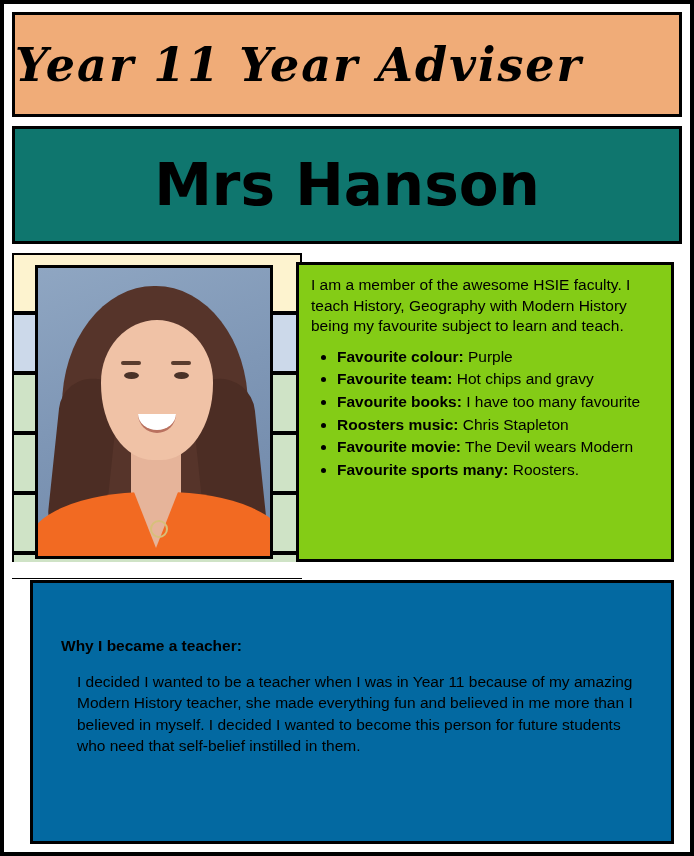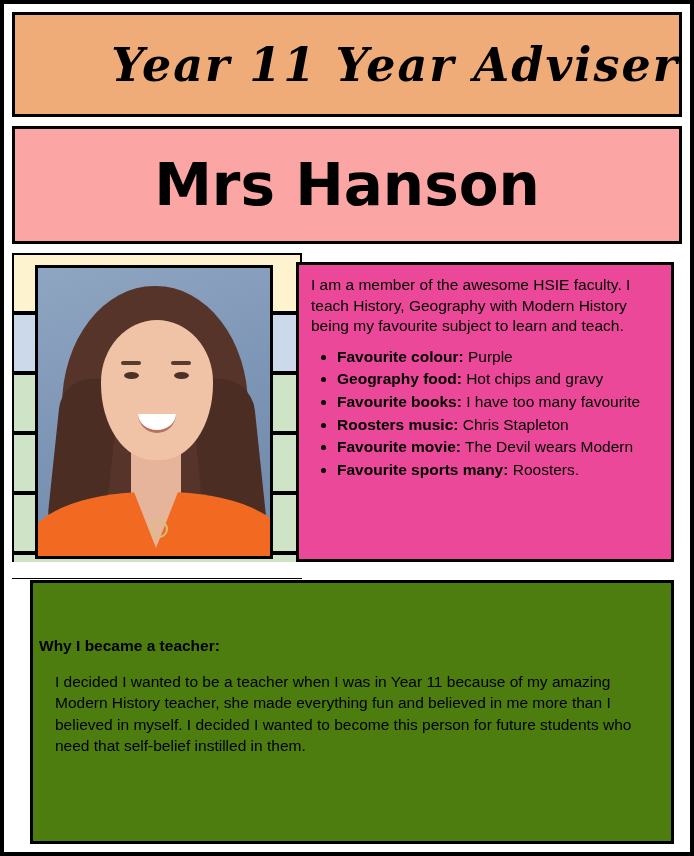--- a/index.html
+++ b/index.html
@@ -28,40 +28,40 @@
     position: absolute;
     left: 8px;
     top: 8px;
     width: 670px;
     height: 105px;
     background: #f0ac78;
     border: 3px solid #000000;
     box-sizing: border-box;
     display: flex;
     align-items: center;
-    justify-content: flex-end;
+    justify-content: flex-start;
   }
   .banner-title {
     font-family: "DejaVu Serif", serif;
     font-style: italic;
     font-weight: bold;
     font-size: 46px;
     letter-spacing: 2px;
     color: #000000;
     white-space: nowrap;
   }
 
   
   .nameplate {
     position: absolute;
     left: 8px;
     top: 122px;
     width: 670px;
     height: 118px;
-    background: #fca5a5;
+    background: #0f766e;
     border: 3px solid #000000;
     box-sizing: border-box;
     display: flex;
     align-items: center;
     justify-content: center;
   }
   .nameplate-title {
     font-family: "DejaVu Sans", sans-serif;
     font-weight: bold;
     font-size: 58px;
@@ -205,21 +205,21 @@
     border-radius: 50%;
   }
 
   
   .bio-box {
     position: absolute;
     left: 292px;
     top: 258px;
     width: 378px;
     height: 300px;
-    background: #ec4899;
+    background: #84cc16;
     border: 3px solid #000000;
     box-sizing: border-box;
     padding: 10px 12px 8px 12px;
   }
   .bio-intro {
     font-family: "Liberation Sans", sans-serif;
     font-size: 15.5px;
     line-height: 1.33;
     color: #000000;
     margin: 0 0 10px 0;
@@ -240,24 +240,24 @@
     font-weight: bold;
   }
 
   
   .why-box {
     position: absolute;
     left: 26px;
     top: 576px;
     width: 644px;
     height: 264px;
-    background: #4d7c0f;
-    border: 3px solid #000000;
-    box-sizing: border-box;
-    padding: 54px 14px 14px 6px;
+    background: #0369a1;
+    border: 3px solid #000000;
+    box-sizing: border-box;
+    padding: 54px 14px 14px 28px;
   }
   .why-heading {
     font-family: "Liberation Sans", sans-serif;
     font-size: 15.5px;
     font-weight: bold;
     color: #000000;
     margin: 0 0 10px 0;
   }
   .why-body {
     font-family: "Liberation Sans", sans-serif;
@@ -315,21 +315,21 @@
   </div>
 
   <div class="bio-box">
     <p class="bio-intro">I am a member of the awesome HSIE faculty. I teach History, Geography with Modern History being my favourite subject to learn and teach.</p>
     <ul class="bio-list">
       <li>
         <b>Favourite colour:</b>
         <span>Purple</span>
       </li>
       <li>
-        <b>Geography food:</b>
+        <b>Favourite team:</b>
         <span>Hot chips and gravy</span>
       </li>
       <li>
         <b>Favourite books:</b>
         <span>I have too many favourite</span>
       </li>
       <li>
         <b>Roosters music:</b>
         <span>Chris Stapleton</span>
       </li>

